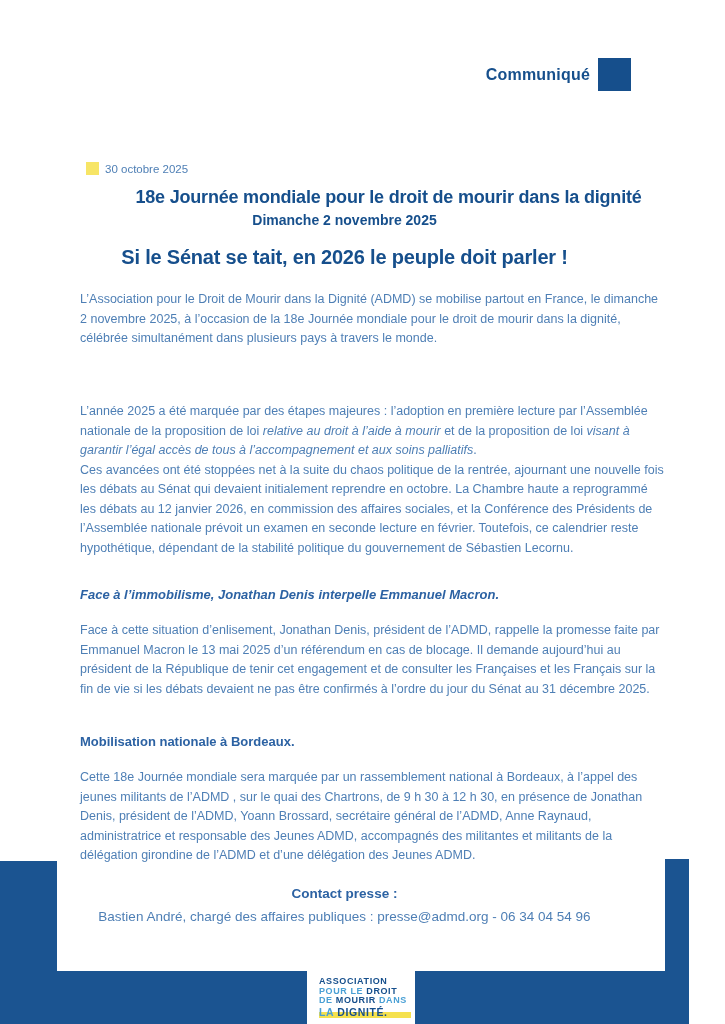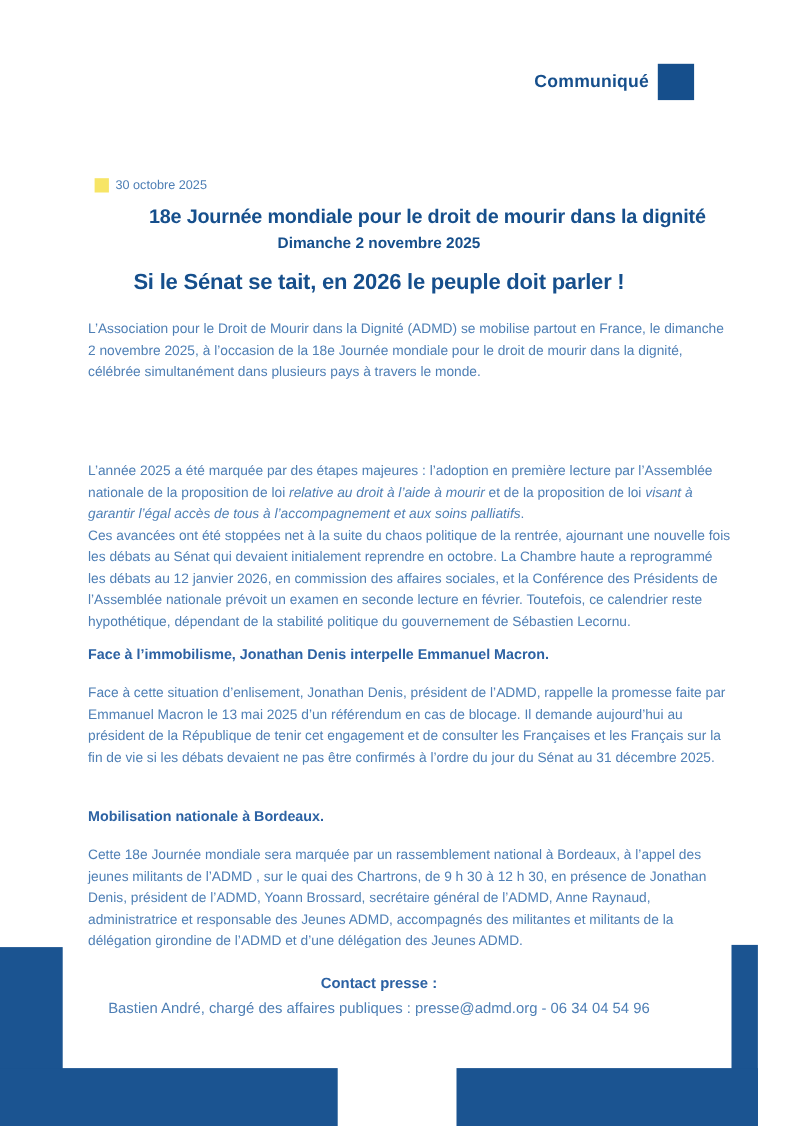--- a/index.html
+++ b/index.html
@@ -51,22 +51,22 @@
     position:absolute;left:80px;width:585px;
     font-size:12.5px;line-height:19.5px;color:#4e7fb5;margin:0;
   }
   .subhead{
     position:absolute;left:80px;width:585px;
     font-size:13px;line-height:19px;font-weight:bold;color:#2c62a3;margin:0;
   }
   .italic{font-style:italic;}
   .p1{top:290px;}
   .h1{top:366px;}
-  .p2{top:419px;}
-  .h2{top:585px;}
+  .p2{top:402px;}
+  .h2{top:585px;font-style:italic;}
   .p3{top:621px;}
   .h3{top:732px;}
   .p4{top:768px;}
 
   
   .contact-heading{
     position:absolute;top:886px;left:0;width:100%;
     text-align:center;font-size:13.5px;font-weight:bold;color:#2c62a3;margin:0;
   }
   .contact-line{
@@ -130,14 +130,20 @@
   <p class="copy p4">Cette 18e Journée mondiale sera marquée par un rassemblement national à Bordeaux, à l’appel des jeunes militants de l’ADMD , sur le quai des Chartrons, de 9 h 30 à 12 h 30, en présence de Jonathan Denis, président de l’ADMD, Yoann Brossard, secrétaire général de l’ADMD, Anne Raynaud, administratrice et responsable des Jeunes ADMD, accompagnés des militantes et militants de la délégation girondine de l’ADMD et d’une délégation des Jeunes ADMD.</p>
 
   <p class="contact-heading">Contact presse :</p>
   <p class="contact-line">Bastien André, chargé des affaires publiques : presse@admd.org - 06 34 04 54 96</p>
 
   <div class="corner left-bar"></div>
   <div class="corner right-bar"></div>
   <div class="corner band-left"></div>
   <div class="corner band-right"></div>
 
+  <div class="logo">
+    <div class="logo-line"><span class="dark">ASSOCIATION</span></div>
+    <div class="logo-line"><span class="light">POUR LE </span><span class="dark">DROIT</span></div>
+    <div class="logo-line"><span class="light">DE </span><span class="dark">MOURIR </span><span class="light">DANS</span></div>
+    <div class="logo-line logo-line4"><span class="yellow-bar"></span><span class="light">LA </span><span class="dark">DIGNITÉ.</span></div>
+  </div>
 
 </div>
 
 </body></html>

